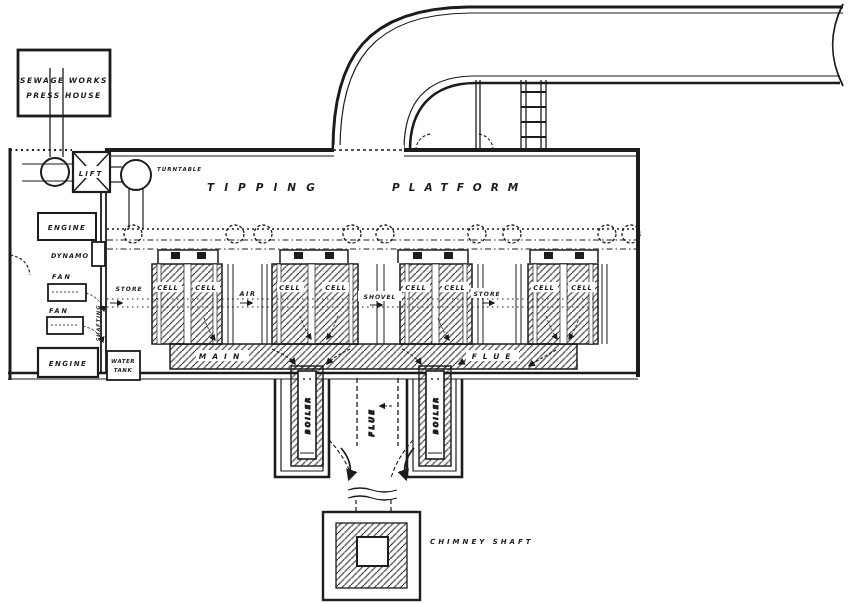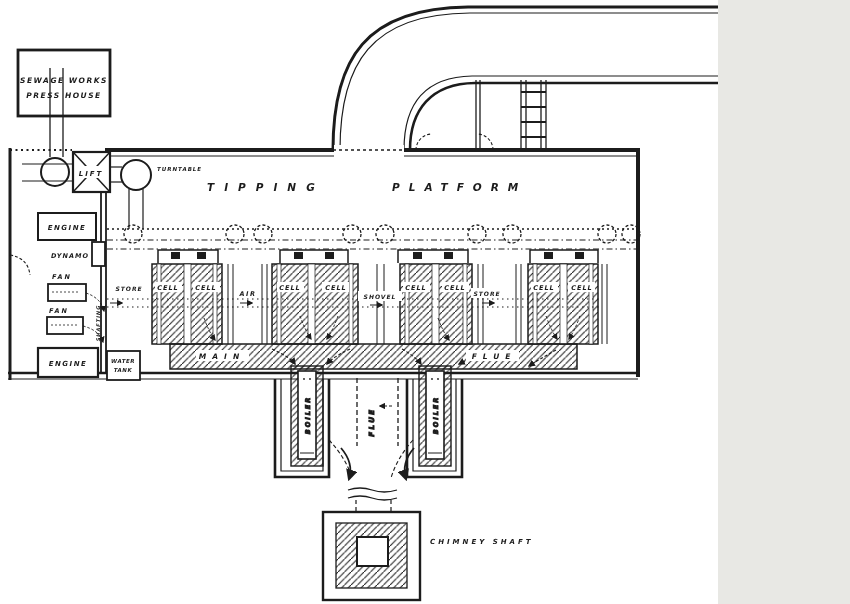--- a/index.html
+++ b/index.html
@@ -1,17 +1,17 @@
 <!DOCTYPE html>
 <html style="--ink: #1c1c1c; --paper: #ffffff;"><head>
 <meta charset="utf-8">
 <style>
   html,body{margin:0;padding:0;background:#e8e8e4;}
   .stage{
-    position:relative;width:718px;height:604px;background:var(--paper,#fff);
+    position:relative;width:850px;height:604px;background:var(--paper,#fff);
     overflow:hidden;font-family:"DejaVu Sans",sans-serif;
   }
   svg{position:absolute;left:0;top:0;}
   text{
     font-family:"DejaVu Sans",sans-serif;
     font-style:italic;font-weight:bold;
     fill:var(--ink,#1c1c1c);
   }
 </style>
 </head>

